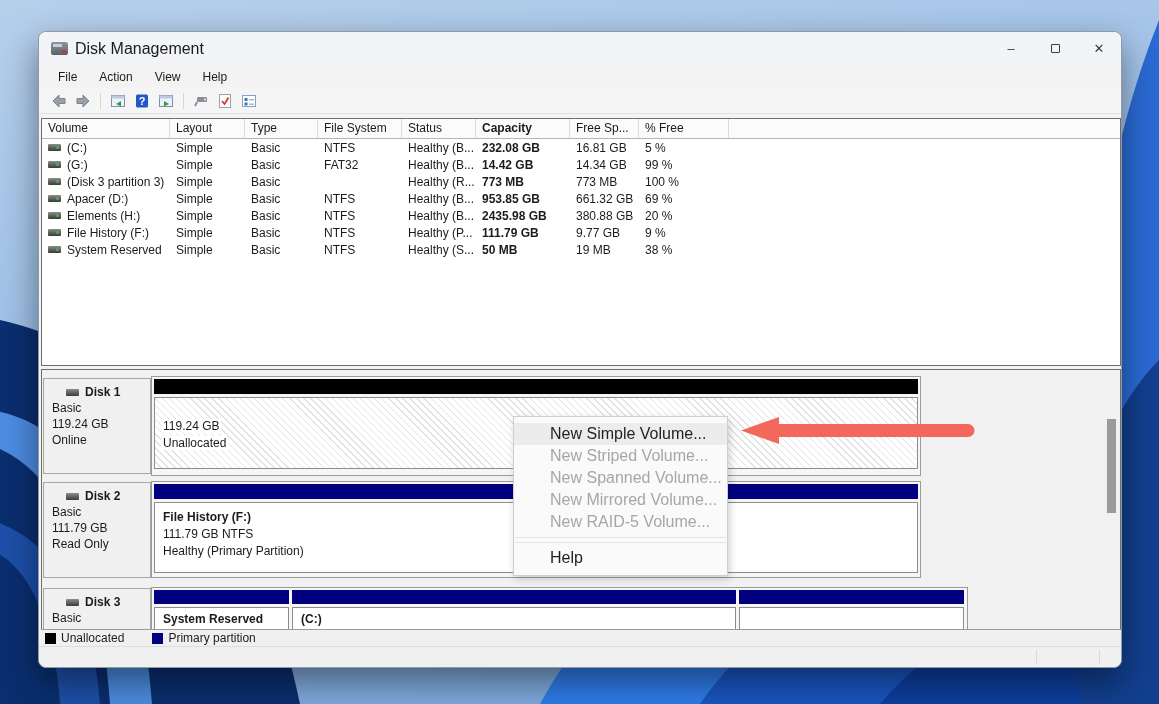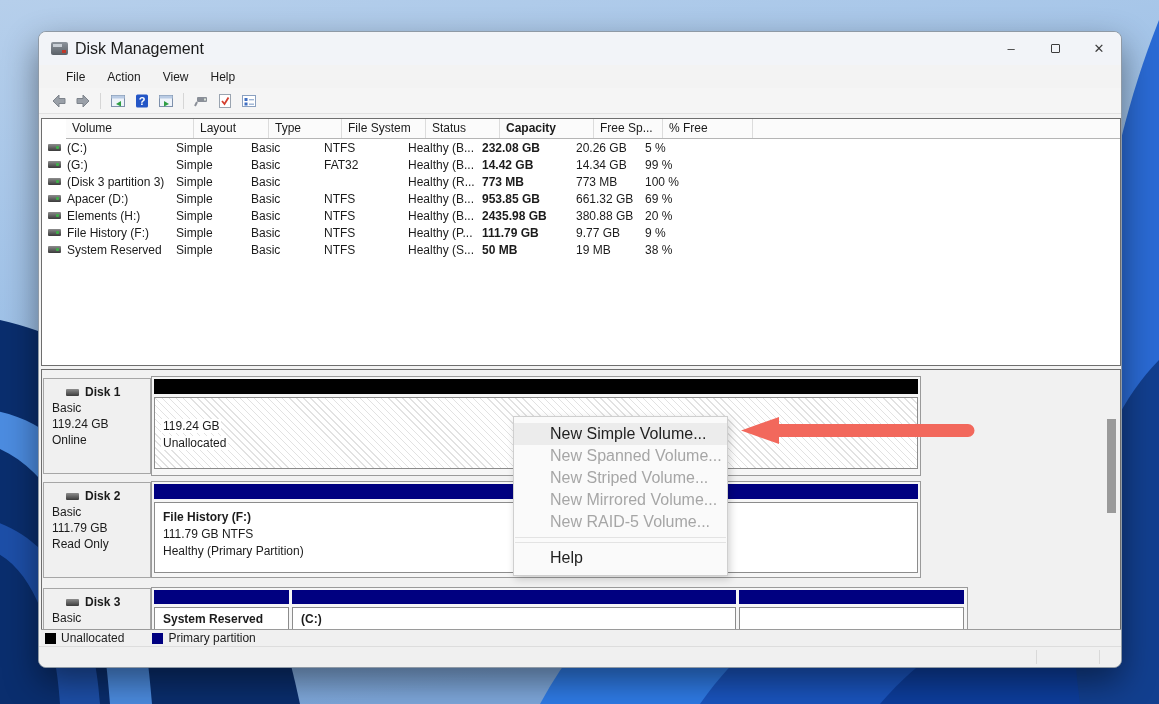--- a/index.html
+++ b/index.html
@@ -21,32 +21,32 @@
     background:linear-gradient(#8d949c,#5b6168); border-radius:2px; }
   .title-icon:before { content:""; position:absolute; left:2px; top:2px; width:9px; height:3px; background:#c9cfd6; }
   .title-icon:after { content:""; position:absolute; right:2px; bottom:2px; width:4px; height:3px; background:#c0392b; }
   .title-text { font-size:16px; color:#1b1b1b; }
   .win-controls { margin-left:auto; display:flex; height:100%; }
   .win-btn { width:44px; height:100%; display:flex; align-items:center; justify-content:center;
     font-size:13px; color:#3c3c3c; }
   .max-box { width:9px; height:9px; border:1.5px solid #3c3c3c; border-radius:1px; }
 
   .menubar { position:absolute; left:0; top:33px; right:0; height:23px; display:flex;
-    align-items:center; padding-left:16px; background:#f3f3f3; }
+    align-items:center; padding-left:8px; background:#f3f3f3; }
   .menu-item { font-size:12px; color:#1b1b1b; padding:3px 11px; }
 
   .toolbar { position:absolute; left:0; top:56px; right:0; height:26px; display:flex;
     align-items:center; padding-left:8px; background:#f5f5f5; border-bottom:1px solid #e2e2e2; }
   .tb-ico { width:20px; height:18px; display:flex; align-items:center; justify-content:center; margin:0 2px; }
   .tb-sep { width:1px; height:16px; background:#d6d6d6; margin:0 5px; }
 
   
   .listpane { position:absolute; left:2px; top:86px; width:1080px; height:248px;
     background:#ffffff; border:1px solid #6e6e6e; }
-  .lheader { display:flex; height:20px; background:#fbfbfb; border-bottom:1px solid #b5b5b5;margin-left:24px; }
+  .lheader { display:flex; height:20px; background:#fbfbfb; border-bottom:1px solid #b5b5b5; }
   .hcell { font-size:12px; color:#1b1b1b; line-height:19px; padding-left:6px;
     border-right:1px solid #dcdcdc; overflow:hidden; white-space:nowrap; }
   .vrow { display:flex; height:17px; align-items:center; }
   .cell { font-size:12px; color:#1b1b1b; padding-left:6px; overflow:hidden; white-space:nowrap; display:flex; align-items:center; }
   .c0{width:128px;} .c1{width:75px;} .c2{width:73px;} .c3{width:84px;}
   .c4{width:74px;} .c5{width:94px;font-weight:bold;} .c6{width:69px;} .c7{width:90px;} .cf{flex:1; border-right:none;}
   .drive-ico { width:13px; height:7px; background:linear-gradient(#8d8d8d,#3a3a3a);
     border-radius:1px; margin-right:6px; flex:0 0 auto; position:relative; }
   .drive-ico:after { content:""; position:absolute; right:2px; top:2px; width:3px; height:3px; background:#3fae49; border-radius:1px; }
 
@@ -214,21 +214,21 @@
         <div class="vrow">
           <div class="cell c0">
             <span class="drive-ico"></span>
             <span>(C:)</span>
           </div>
           <div class="cell c1">Simple</div>
           <div class="cell c2">Basic</div>
           <div class="cell c3">NTFS</div>
           <div class="cell c4">Healthy (B...</div>
           <div class="cell c5">232.08 GB</div>
-          <div class="cell c6">20.26 GB</div>
+          <div class="cell c6">16.81 GB</div>
           <div class="cell c7">5 %</div>
         </div>
 
         <div class="vrow">
           <div class="cell c0">
             <span class="drive-ico"></span>
             <span>(G:)</span>
           </div>
           <div class="cell c1">Simple</div>
           <div class="cell c2">Basic</div>
@@ -381,22 +381,22 @@
     <span>Primary partition</span>
   </div>
 
   <div class="statusbar">
     <span class="sb-sep" style="left:997px;"></span>
     <span class="sb-sep" style="left:1060px;"></span>
   </div>
 
   <div class="ctx-menu">
     <div class="ctx-item highlight">New Simple Volume...</div>
+    <div class="ctx-item disabled">New Striped Volume...</div>
     <div class="ctx-item disabled">New Spanned Volume...</div>
-    <div class="ctx-item disabled">New Striped Volume...</div>
     <div class="ctx-item disabled">New Mirrored Volume...</div>
     <div class="ctx-item disabled">New RAID-5 Volume...</div>
     <div class="ctx-sep"></div>
     <div class="ctx-sep"></div>
     <div class="ctx-item">Help</div>
   </div>
 
   <svg class="red-arrow" width="240" height="32" viewBox="0 0 240 32">
     <path d="M2,15.5 L40,2 L40,9 L229,9 A6.5,6.5 0 0 1 229,22 L40,22 L40,29 Z" fill="#f2685c"></path>
   </svg>

